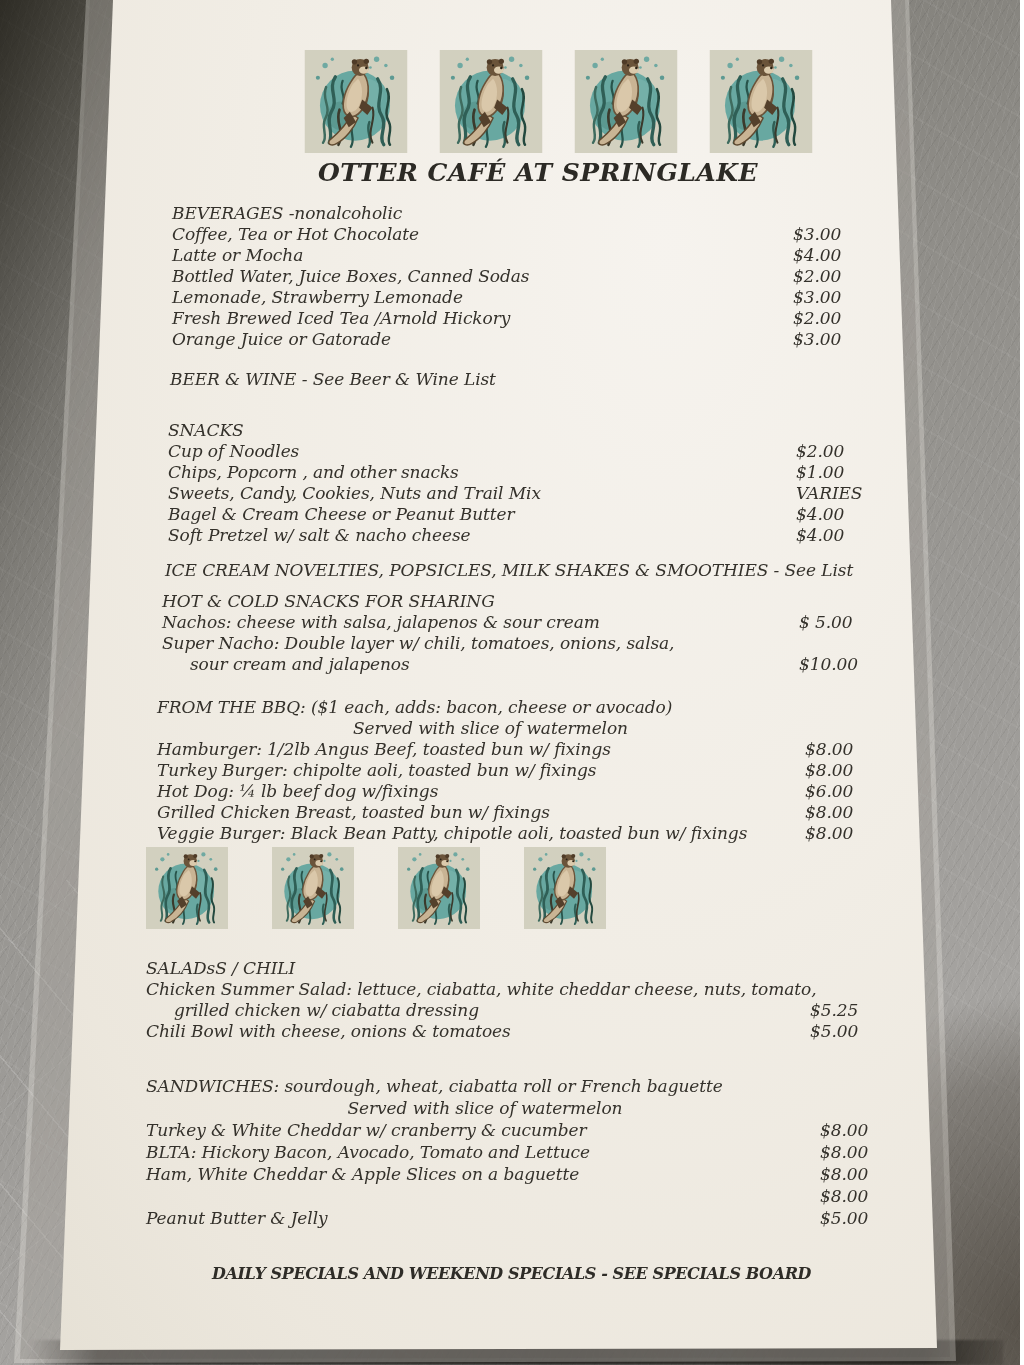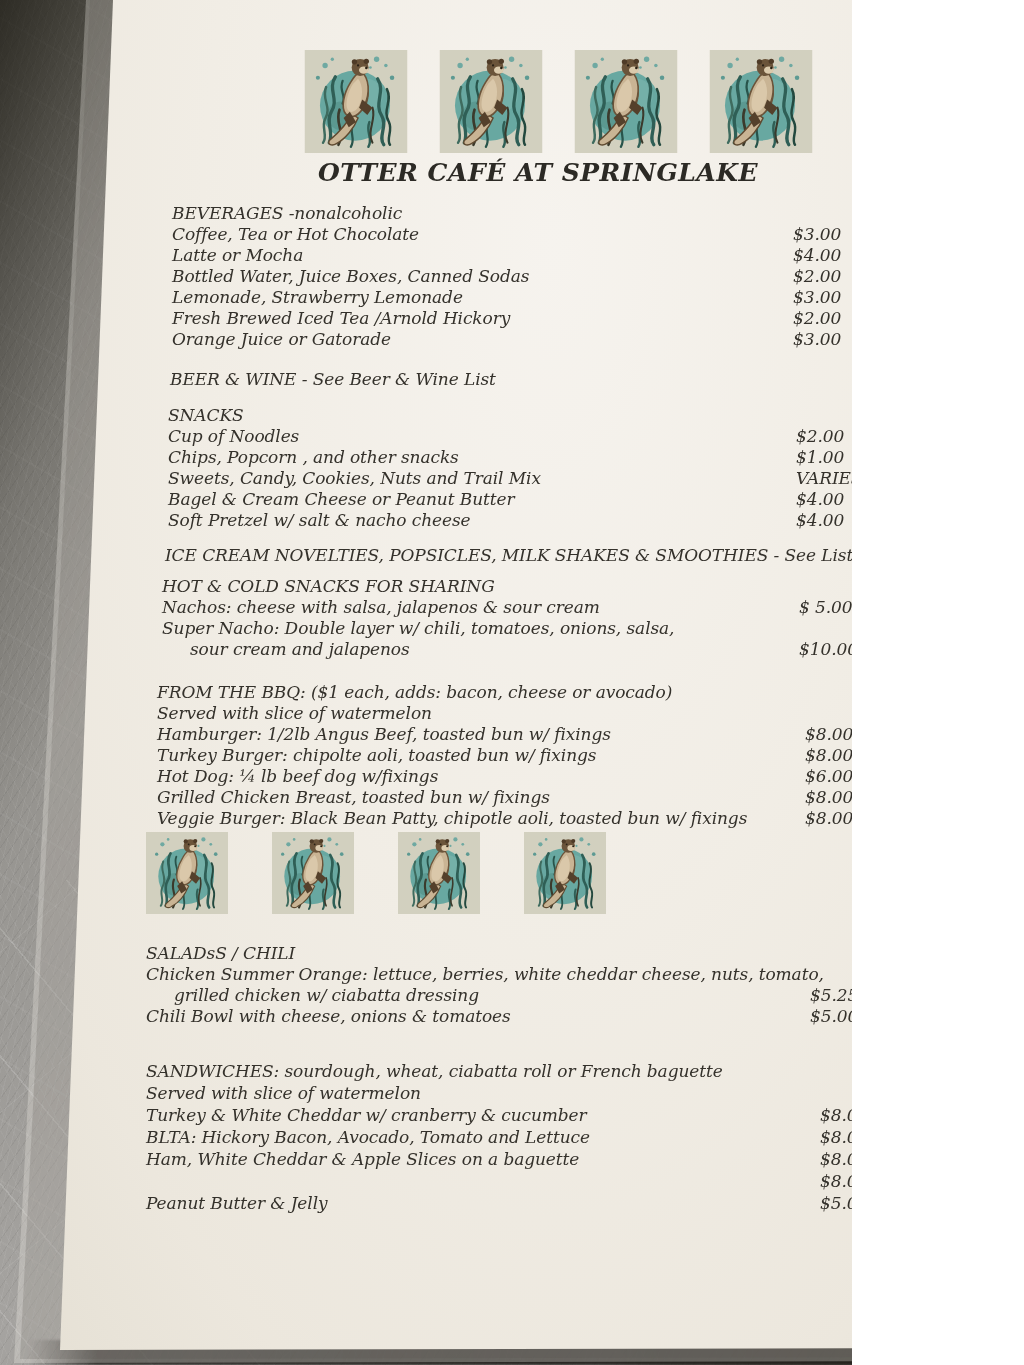--- a/index.html
+++ b/index.html
@@ -1,16 +1,16 @@
 <!DOCTYPE html>
 <html><head>
 <meta charset="utf-8">
 <style>
   html,body{margin:0;padding:0;}
-  .stage{position:relative;width:852px;height:1365px;overflow:hidden;background:#fef9c3;text-decoration:underline;}
+  .stage{position:relative;width:1020px;height:1365px;overflow:hidden;background:#fef9c3;text-decoration:underline;}
 
   
   .steel{position:absolute;inset:0;
     background:linear-gradient(158deg,#6e6c63 0%,#82807a 16%,#8f8d88 34%,#9a9894 55%,#a5a3a0 78%,#92908b 100%);}
   .steel-hatch{position:absolute;inset:0;
     background:
       repeating-linear-gradient(104deg, rgba(255,255,255,0.055) 0 1px, transparent 1px 7px),
       repeating-linear-gradient(62deg,  rgba(255,255,255,0.04) 0 1px, transparent 1px 11px),
       repeating-linear-gradient(125deg, rgba(0,0,0,0.05)       0 1px, transparent 1px 9px),
       repeating-linear-gradient(30deg,  rgba(255,255,255,0.045)0 2px, transparent 2px 53px);}
@@ -42,27 +42,27 @@
   .otters-top .otter-tile{width:106px;height:103px;}
   .otters-row{display:flex;gap:44px;padding-left:126px;height:84px;}
   .otters-row .otter-tile{width:82px;height:84px;}
   .menu-title{margin-top:3px;padding-left:68px;text-align:center;font-size:25px;font-weight:bold;
     letter-spacing:.5px;line-height:32px;color:#2c2a25;}
   .menu-section{padding-left:var(--ml,0px);}
   .row{position:relative;height:var(--lh,21px);line-height:var(--lh,21px);font-size:17px;
     white-space:nowrap;letter-spacing:-0.1px;}
   .price{position:absolute;left:var(--pl,630px);top:0;}
   .indent{padding-left:28px;display:inline-block;}
-  .sub{text-align:left;padding-right:38px;}
+  .sub{text-align:center;padding-right:38px;}
   .menu-footer{margin-top:33px;padding-left:66px;font-size:16px;font-weight:bold;
     letter-spacing:-0.4px;line-height:24px;white-space:nowrap;color:#2e2c27;}
 
   .sec-0{--ml:26px;--pl:621px;margin-top:14px;}
   .sec-1{--ml:24px;--pl:624px;margin-top:19px;}
-  .sec-2{--ml:22px;--pl:628px;margin-top:15px;}
+  .sec-2{--ml:22px;--pl:628px;margin-top:30px;}
   .sec-3{--ml:19px;--pl:632px;margin-top:14px;}
   .sec-4{--ml:16px;--pl:637px;margin-top:10px;}
   .sec-5{--ml:11px;--pl:648px;margin-top:22px;}
   .sec-6{margin-top:2px;}
   .sec-7{--ml:0px;--pl:664px;margin-top:28px;}
   .sec-8{--ml:-6px;--pl:674px;margin-top:33px;--lh:22px;}
 </style>
 </head>
 <body>
 
@@ -180,28 +180,29 @@
           </svg>
           <svg viewBox="0 0 100 100" class="otter-tile">
             <use href="#otter-sym"></use>
           </svg>
           <svg viewBox="0 0 100 100" class="otter-tile">
             <use href="#otter-sym"></use>
           </svg>
         </div>
         <div class="menu-section sec-7">
           <div class="row sec-header">SALADsS / CHILI</div>
-          <div class="row"><span class="item-name">Chicken Summer Orange: lettuce, berries, white cheddar cheese, nuts, tomato,</span></div>
+          <div class="row"><span class="item-name">Chicken Summer Salad: lettuce, ciabatta, white cheddar cheese, nuts, tomato,</span></div>
           <div class="row"><span class="item-name indent">grilled chicken w/ ciabatta dressing</span><span class="price">$5.25</span></div>
           <div class="row"><span class="item-name">Chili Bowl with cheese, onions &amp; tomatoes</span><span class="price">$5.00</span></div>
         </div>
         <div class="menu-section sec-8">
           <div class="row sec-header">SANDWICHES: sourdough, wheat, ciabatta roll or French baguette</div>
           <div class="row sub">Served with slice of watermelon</div>
           <div class="row"><span class="item-name">Turkey &amp; White Cheddar w/ cranberry &amp; cucumber</span><span class="price">$8.00</span></div>
           <div class="row"><span class="item-name">BLTA: Hickory Bacon, Avocado, Tomato and Lettuce</span><span class="price">$8.00</span></div>
           <div class="row"><span class="item-name">Ham, White Cheddar &amp; Apple Slices on a baguette</span><span class="price">$8.00</span></div>
           <div class="row"><span class="price">$8.00</span></div>
           <div class="row"><span class="item-name">Peanut Butter &amp; Jelly</span><span class="price">$5.00</span></div>
         </div>
       </div>
+    <div class="menu-footer">DAILY SPECIALS AND WEEKEND SPECIALS - SEE SPECIALS BOARD</div>
   </div>
 </div>
 
 </body></html>

